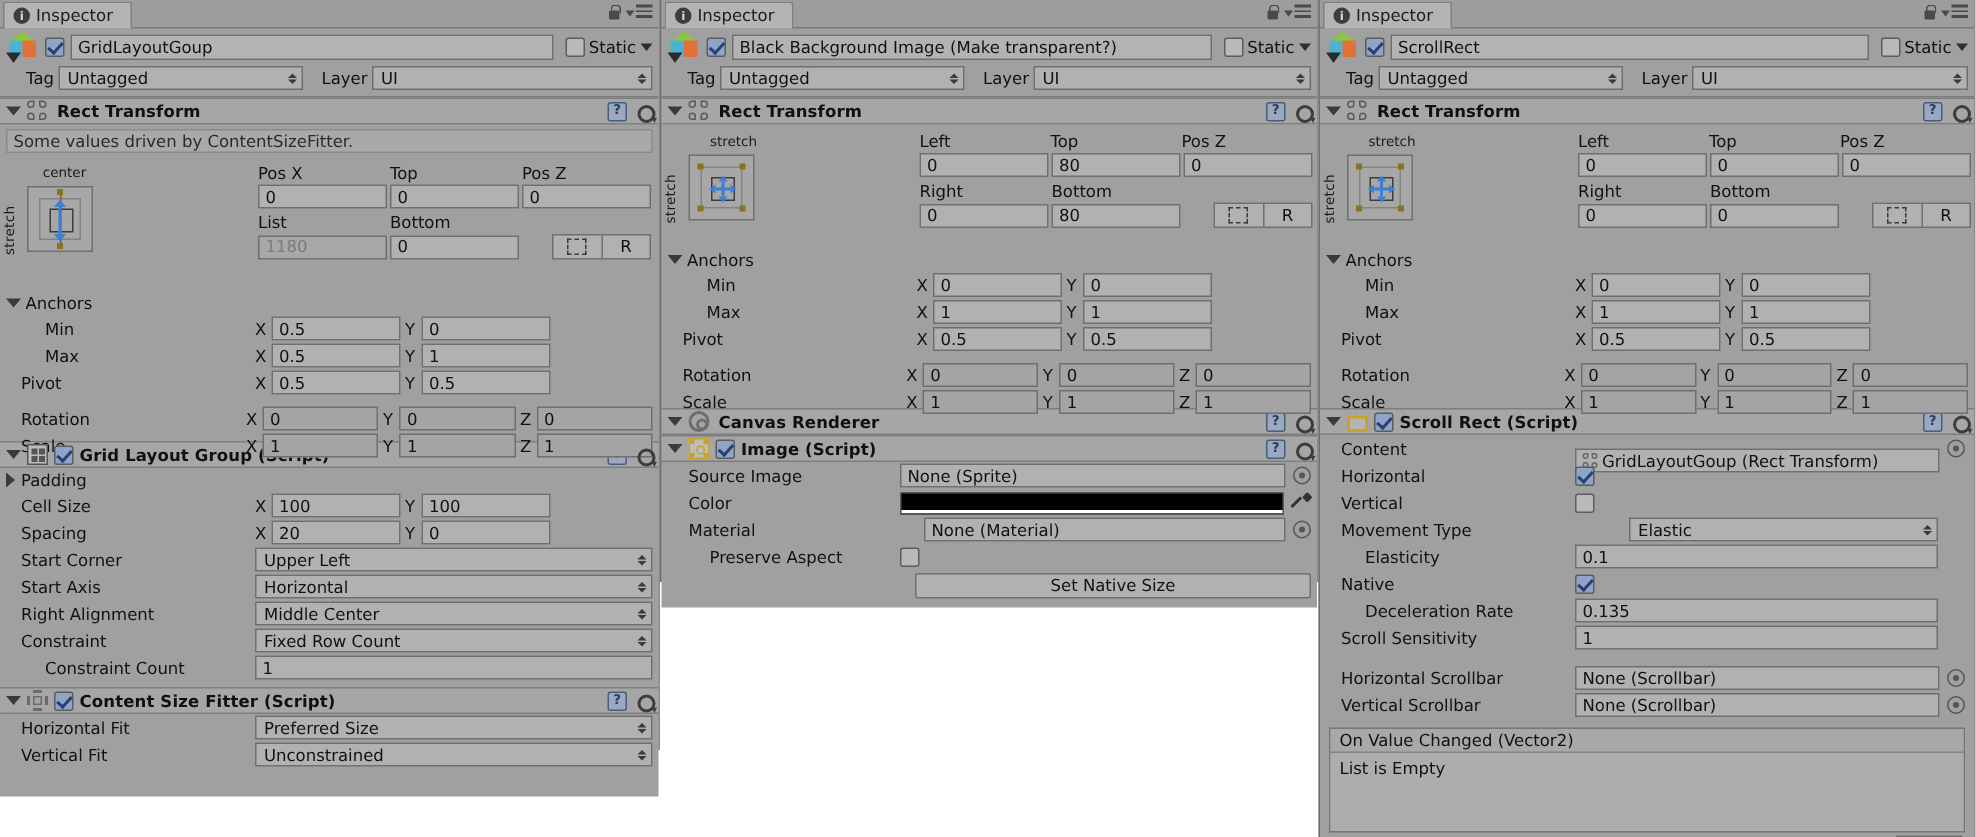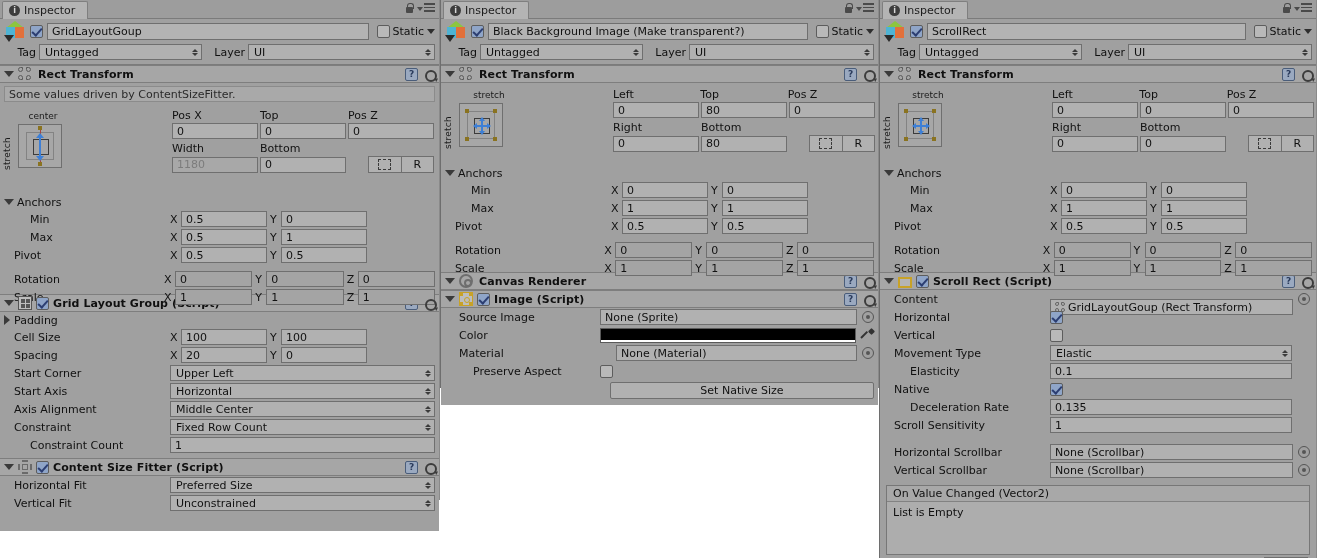--- a/index.html
+++ b/index.html
@@ -295,21 +295,21 @@
           <span class="hdr-lbl" style="width:88px;">Pos X</span>
           <span class="hdr-lbl" style="width:88px;">Top</span>
           <span class="hdr-lbl" style="width:88px;">Pos Z</span>
         </div>
         <div style="display:flex;gap:2px;margin-top:1px;">
           <span class="field" style="width:86px;">0</span>
           <span class="field" style="width:86px;">0</span>
           <span class="field" style="width:86px;">0</span>
         </div>
         <div style="display:flex;margin-top:3px;">
-          <span class="hdr-lbl lbl-dim" style="width:88px;">Width</span>
+          <span class="hdr-lbl lbl-dim" style="width:88px;">List</span>
           <span class="hdr-lbl" style="width:88px;">Bottom</span>
         </div>
         <div style="display:flex;gap:2px;margin-top:1px;align-items:center;">
           <span class="field dim" style="width:86px;">1180</span>
           <span class="field" style="width:86px;">0</span>
           <span class="blockbtn" style="width:66px;margin-left:20px;">
             <span class="half">
                 <span class="dashbox"></span>
               </span>
             <span class="half">R</span>
@@ -413,21 +413,21 @@
         <span class="rlabel" style="width:166px;padding-left:10px;">Start Axis</span>
         <span class="dd" style="flex:1;">
           <span>Horizontal</span>
             <span class="arrs">
               <u></u>
               <d></d>
             </span>
         </span>
       </div>
       <div class="row">
-        <span class="rlabel" style="width:166px;padding-left:10px;">Axis Alignment</span>
+        <span class="rlabel" style="width:166px;padding-left:10px;">Right Alignment</span>
         <span class="dd" style="flex:1;">
           <span>Middle Center</span>
             <span class="arrs">
               <u></u>
               <d></d>
             </span>
         </span>
       </div>
       <div class="row">
         <span class="rlabel" style="width:166px;padding-left:10px;">Constraint</span>
@@ -893,21 +893,21 @@
       <div class="row">
         <span class="rlabel" style="width:166px;padding-left:10px;">Horizontal</span>
         <span class="chk on blue"></span>
       </div>
       <div class="row">
         <span class="rlabel" style="width:166px;padding-left:10px;">Vertical</span>
         <span class="chk"></span>
       </div>
       <div class="row">
         <span class="rlabel" style="width:166px;padding-left:10px;">Movement Type</span>
-        <span class="dd" style="flex:1;margin-right:20px;">
+        <span class="dd" style="flex:1;margin-right:20px;margin-left:36px;">
           <span>Elastic</span>
             <span class="arrs">
               <u></u>
               <d></d>
             </span>
         </span>
       </div>
       <div class="row">
         <span class="rlabel" style="width:166px;padding-left:26px;">Elasticity</span>
         <span class="field" style="flex:1;margin-right:20px;">0.1</span>

